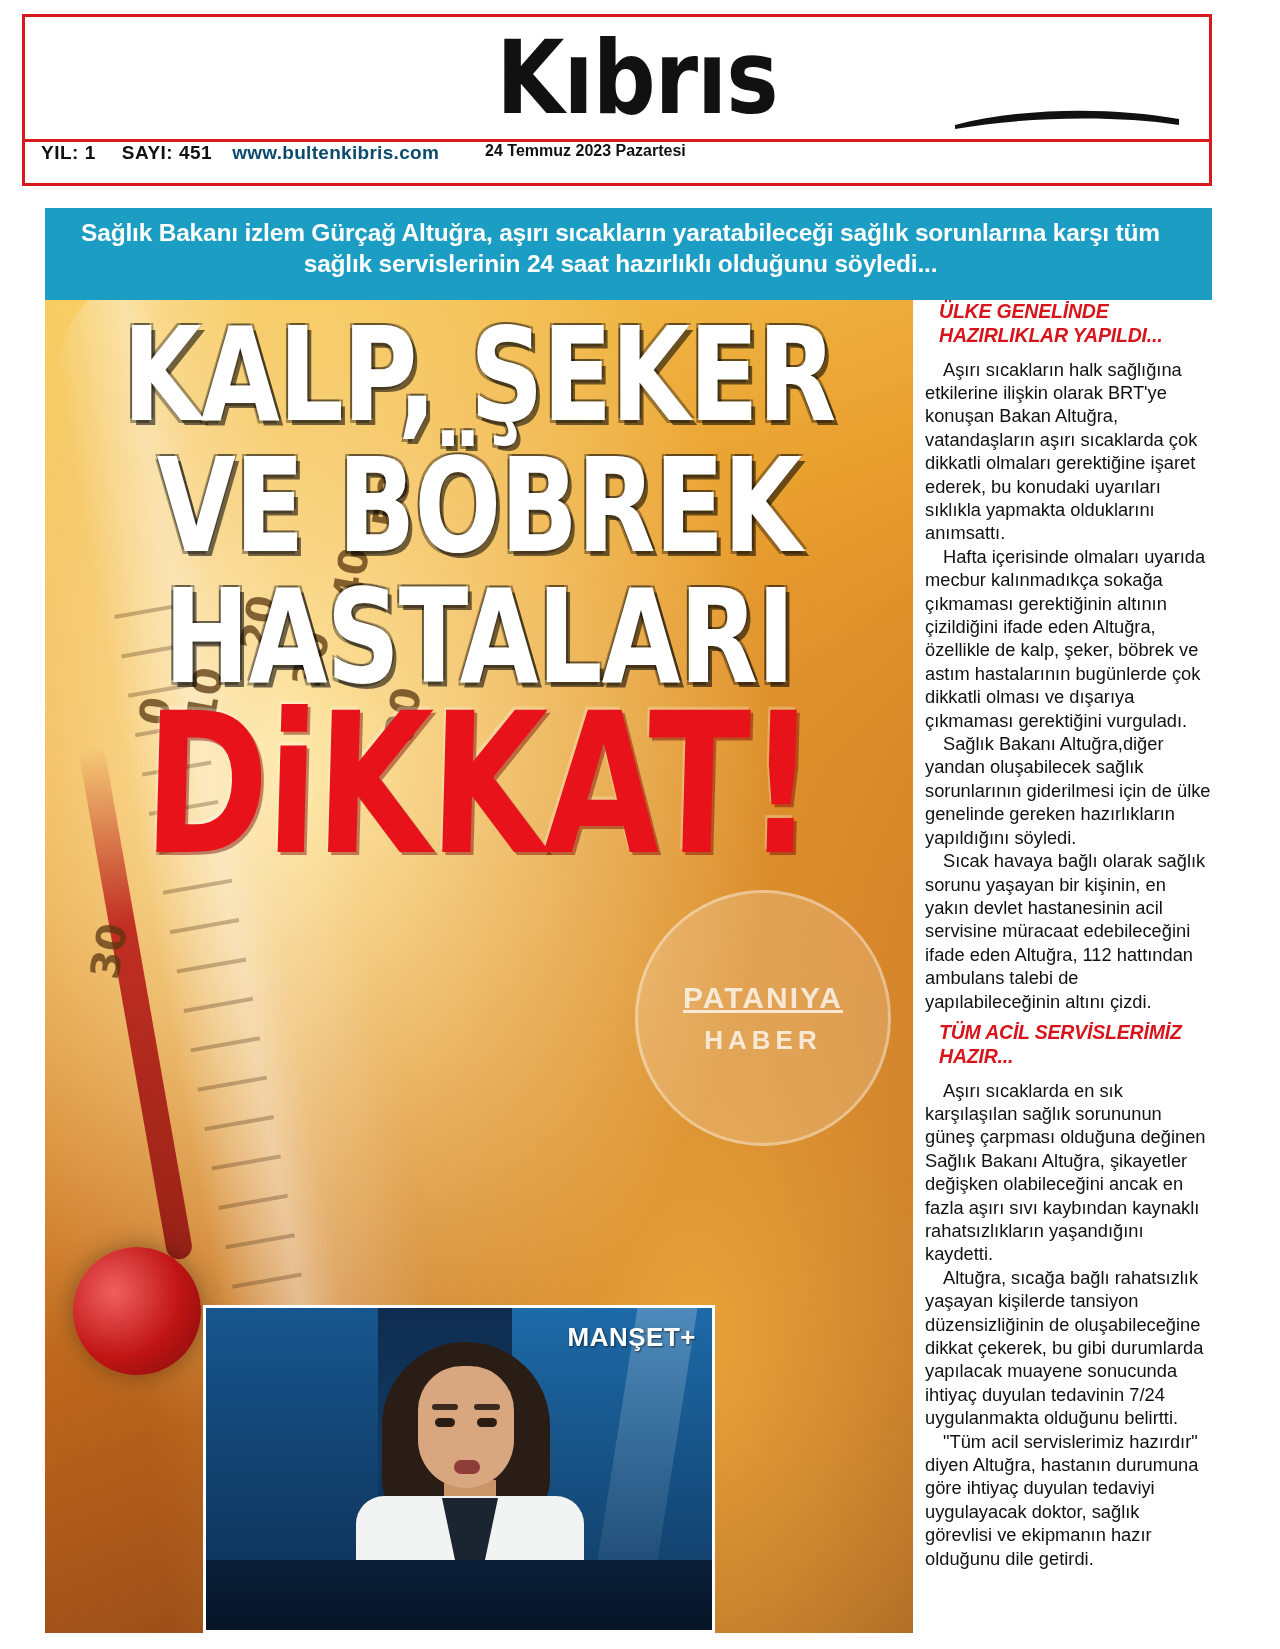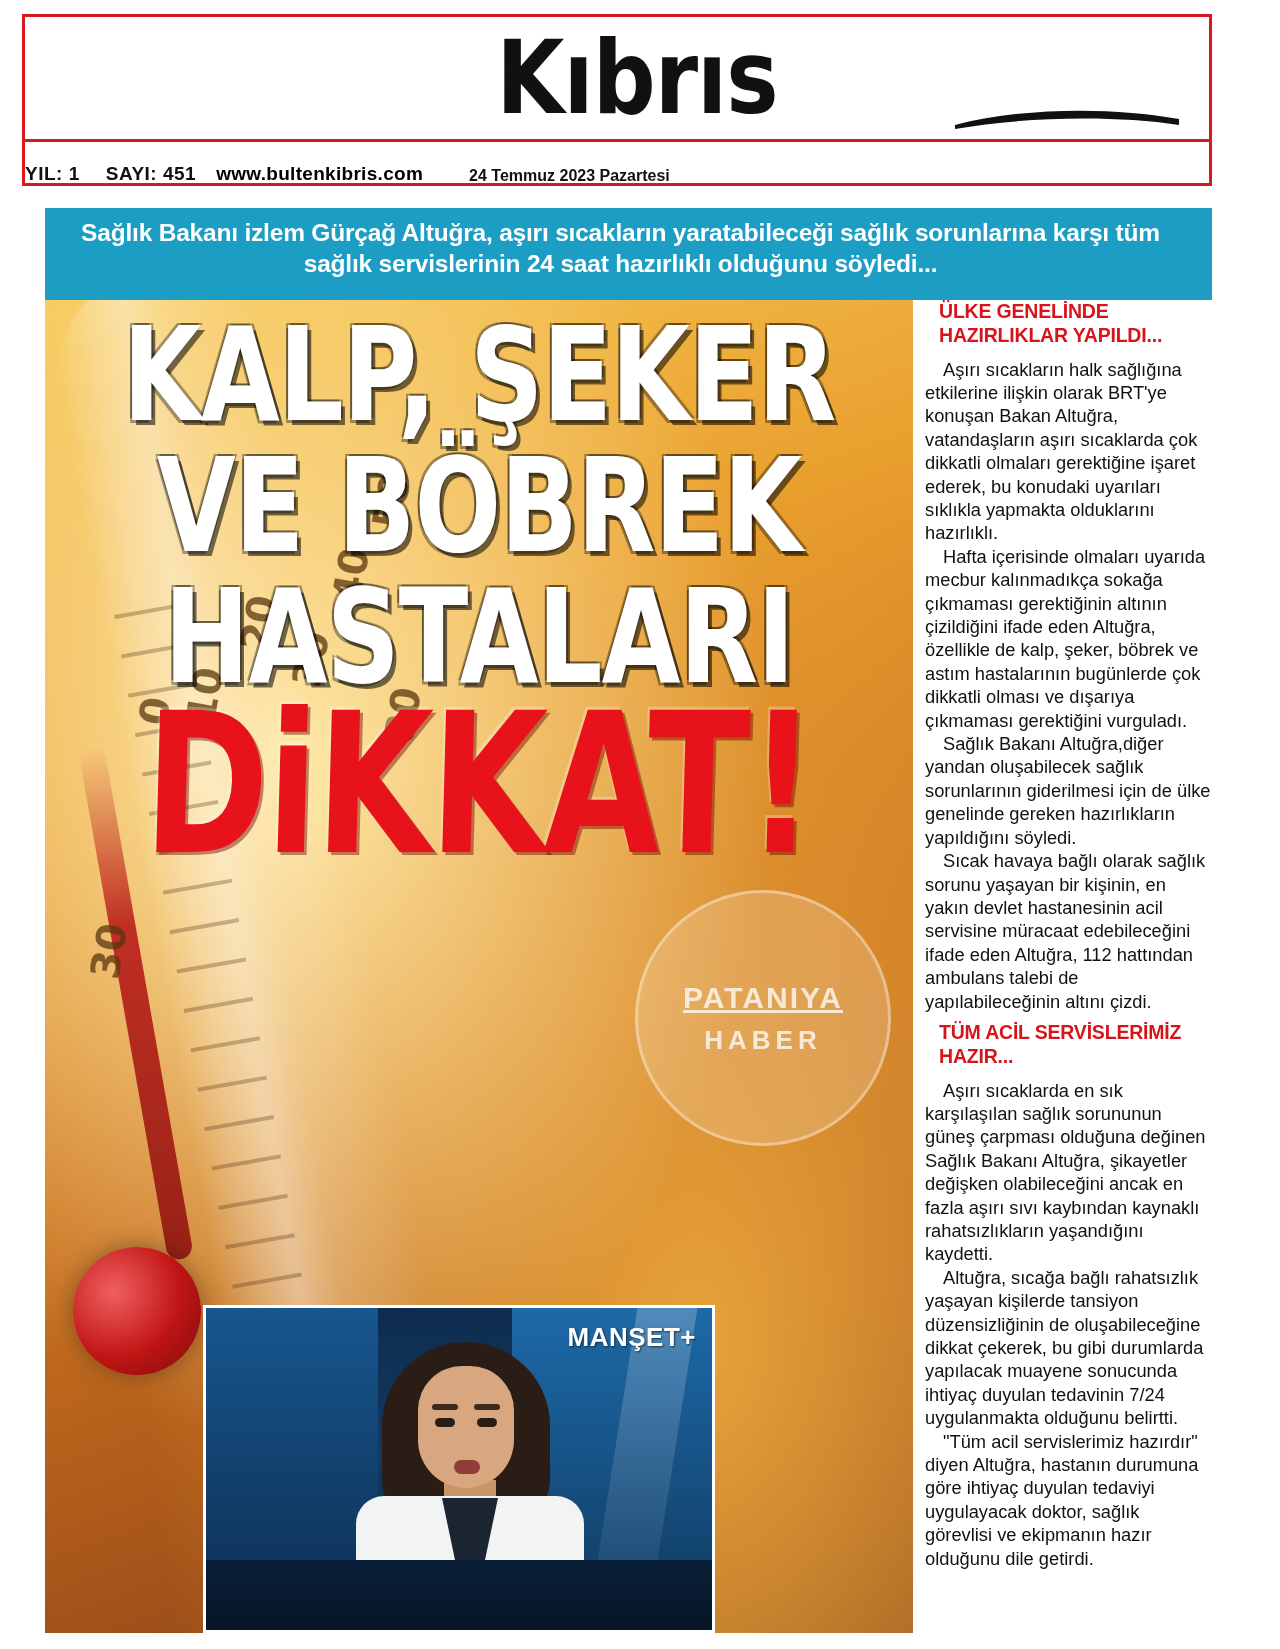--- a/index.html
+++ b/index.html
@@ -77,30 +77,30 @@
     position: absolute;
     right: 26px;
     bottom: 8px;
     width: 230px;
     height: 26px;
   }
   .masthead-bottom {
     height: 46px;
     border-top: 3px solid #d81920;
     display: flex;
-    align-items: flex-end;
+    align-items: flex-start;
     font-size: 19px;
     font-weight: bold;
     color: #111;
-    padding: 0 0;
+    padding: 0 16px;
     box-sizing: border-box;
   }
   .mh-year { margin-right: 26px; letter-spacing: 0.5px; }
   .mh-issue { margin-right: 20px; letter-spacing: 0.5px; }
-  .mh-site { color: #000000; letter-spacing: 0.3px; }
+  .mh-site { color: #0c4a6e; letter-spacing: 0.3px; }
   .mh-date {
     margin-left: 46px;
     font-size: 16px;
     font-weight: bold;
     color: #111;
   }
 
   
   .kicker {
     position: absolute;
@@ -337,20 +337,21 @@
     padding-right: 4px;
   }
   .sub-head {
     color: #d8141b;
     font-weight: bold;
     font-size: 19.5px;
     line-height: 1.22;
     margin: 0 0 10px 0;
     padding-left: 14px;
     letter-spacing: -0.2px;
+    font-style: italic;
   }
   .sub-head.second { margin-top: 8px; }
   .body-text {
     color: #111111;
     font-size: 18.3px;
     line-height: 1.28;
     text-align: left;
     margin: 0;
   }
   .body-text p {
@@ -454,21 +455,21 @@
       <div class="hand-l"></div>
       <div class="hand-r"></div>
       <div class="desk"></div>
       <div class="manset">MANŞET+</div>
     </div>
   </div>
 
   <div class="sidebar">
     <h2 class="sub-head">ÜLKE GENELİNDE HAZIRLIKLAR YAPILDI...</h2>
     <div class="body-text">
-      <p>Aşırı sıcakların halk sağlığına etkilerine ilişkin olarak BRT'ye konuşan Bakan Altuğra, vatandaşların aşırı sıcaklarda çok dikkatli olmaları gerektiğine işaret ederek, bu konudaki uyarıları sıklıkla yapmakta olduklarını hazırlıklı.</p>
+      <p>Aşırı sıcakların halk sağlığına etkilerine ilişkin olarak BRT'ye konuşan Bakan Altuğra, vatandaşların aşırı sıcaklarda çok dikkatli olmaları gerektiğine işaret ederek, bu konudaki uyarıları sıklıkla yapmakta olduklarını anımsattı.</p>
       <p>Hafta içerisinde olmaları uyarıda mecbur kalınmadıkça sokağa çıkmaması gerektiğinin altının çizildiğini ifade eden Altuğra, özellikle de kalp, şeker, böbrek ve astım hastalarının bugünlerde çok dikkatli olması ve dışarıya çıkmaması gerektiğini vurguladı.</p>
       <p>Sağlık Bakanı Altuğra,diğer yandan oluşabilecek sağlık sorunlarının giderilmesi için de ülke genelinde gereken hazırlıkların yapıldığını söyledi.</p>
       <p>Sıcak havaya bağlı olarak sağlık sorunu yaşayan bir kişinin, en yakın devlet hastanesinin acil servisine müracaat edebileceğini ifade eden Altuğra, 112 hattından ambulans talebi de yapılabileceğinin altını çizdi.</p>
     </div>
     <h2 class="sub-head second">TÜM ACİL SERVİSLERİMİZ HAZIR...</h2>
     <div class="body-text">
       <p>Aşırı sıcaklarda en sık karşılaşılan sağlık sorununun güneş çarpması olduğuna değinen Sağlık Bakanı Altuğra, şikayetler değişken olabileceğini ancak en fazla aşırı sıvı kaybından kaynaklı rahatsızlıkların yaşandığını kaydetti.</p>
       <p>Altuğra, sıcağa bağlı rahatsızlık yaşayan kişilerde tansiyon düzensizliğinin de oluşabileceğine dikkat çekerek, bu gibi durumlarda yapılacak muayene sonucunda ihtiyaç duyulan tedavinin 7/24 uygulanmakta olduğunu belirtti.</p>
       <p>"Tüm acil servislerimiz hazırdır" diyen Altuğra, hastanın durumuna göre ihtiyaç duyulan tedaviyi uygulayacak doktor, sağlık görevlisi ve ekipmanın hazır olduğunu dile getirdi.</p>
     </div>

